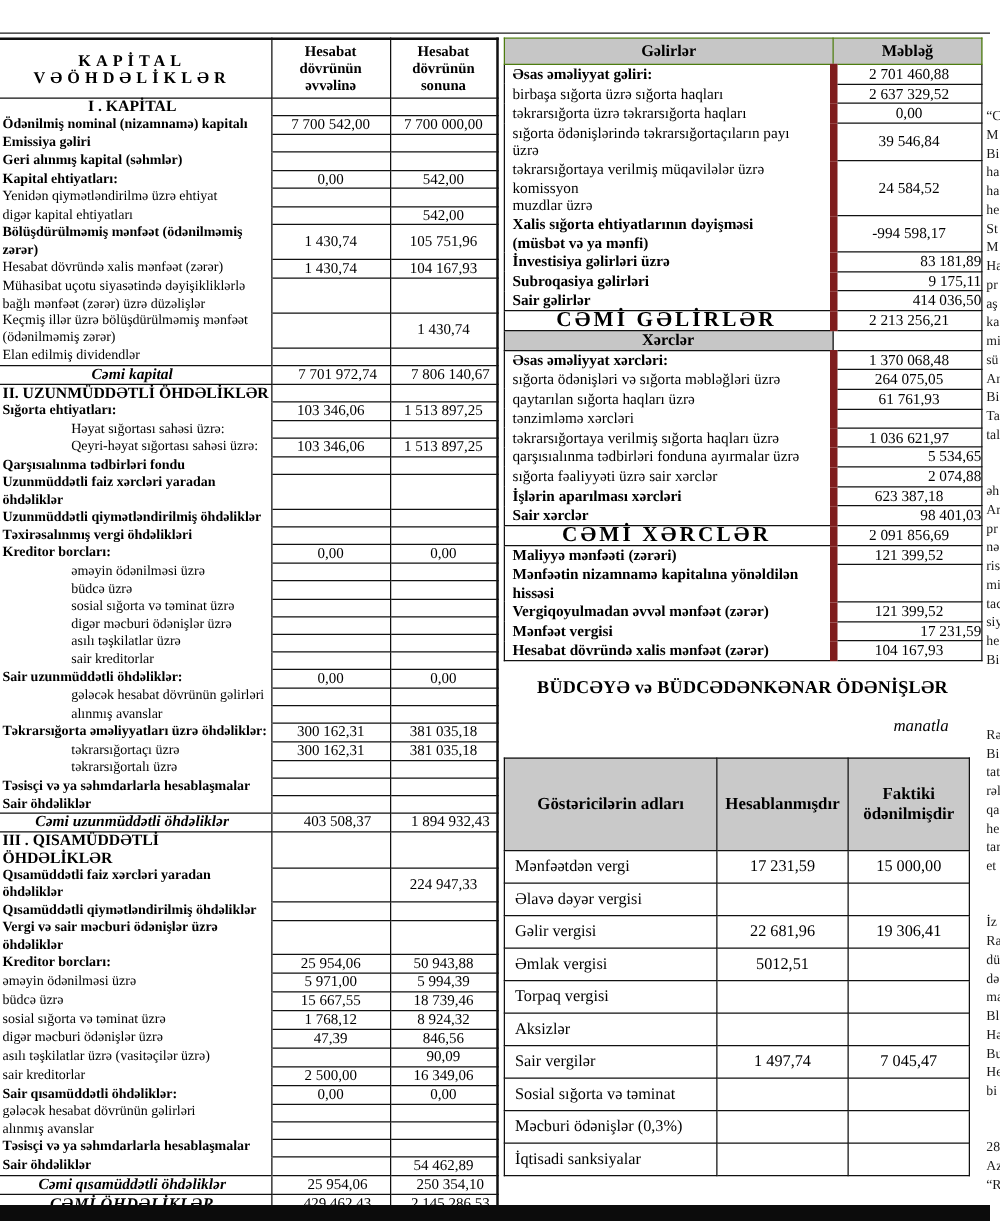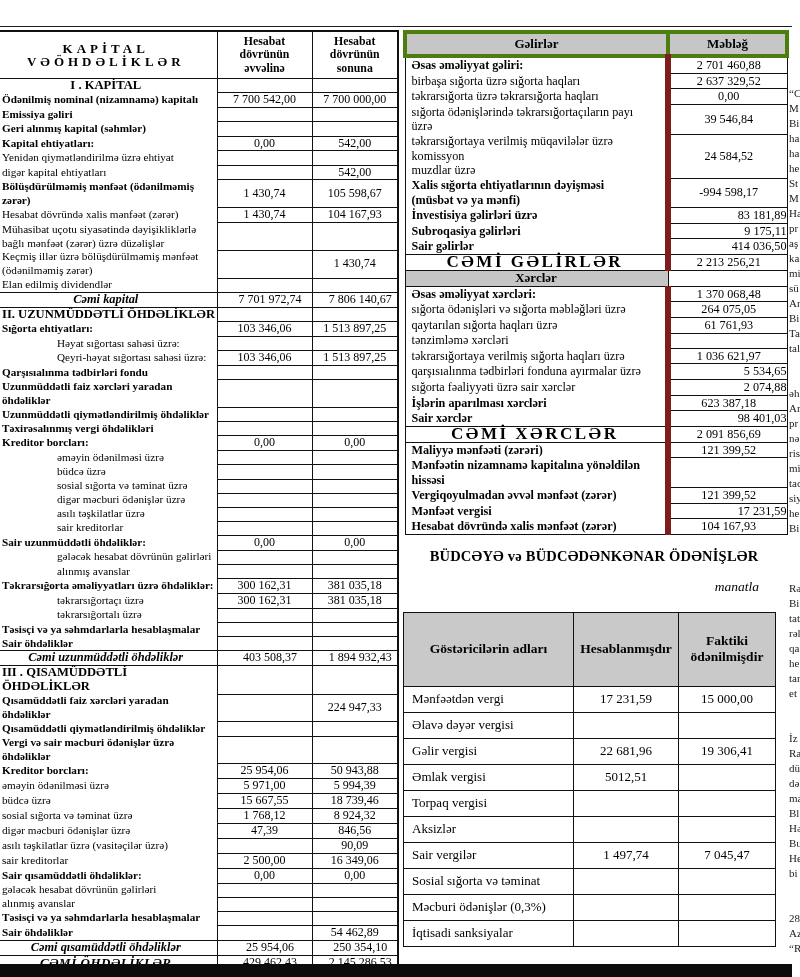--- a/index.html
+++ b/index.html
@@ -26,21 +26,21 @@
   .balance tr.sec td.lbl{font-weight:bold;font-size:12.6px;}
   .balance tr.secc td.lbl{font-weight:bold;font-size:12.6px;text-align:center;padding-left:1px;}
   .balance tr.total td.lbl{font-weight:bold;font-style:italic;text-align:center;font-size:12.4px;padding-left:1px;}
   .balance tr.caps td.lbl{font-size:13px;letter-spacing:0.5px;}
   .balance tr.grand td.lbl{font-weight:bold;font-style:normal;text-align:center;font-size:13px;letter-spacing:1px;padding-left:1px;}
   .balance tr.full td{border-top:1px solid #111;border-bottom:1px solid #111;padding-left:11px;}
 
   
   .rightcol{position:absolute;top:30px;left:403px;width:382px;}
   .income{width:382px;table-layout:fixed;border:1.5px solid #111;}
-  .income th{background:#c6c6c6;border:4px solid #4d7c0f;font-size:13px;font-weight:bold;height:18px;text-align:center;}
+  .income th{background:#c6c6c6;border:1px solid #4d7c0f;font-size:13px;font-weight:bold;height:18px;text-align:center;}
   .income tr{height:14.9px;}
   .income td{vertical-align:middle;padding:0;}
   .income td.lbl{border-right:6px solid #7f1d1d;font-size:12.2px;line-height:14.7px;padding:0 2px 0 6px;white-space:pre-line;}
   .income td.val{border:1px solid #111;text-align:center;font-size:12.2px;line-height:14.7px;}
   .income td.val.vb{font-weight:normal;text-align:right;}
   .income tr.b td.lbl{font-weight:bold;}
   .income tr.total td{border-top:1px solid #111;border-bottom:1px solid #111;}
   .income tr.total td.lbl{font-weight:bold;text-align:center;font-size:17px;letter-spacing:2.5px;padding-left:1px;}
   .income tr.sub td.lbl{background:#c6c6c6;font-weight:bold;text-align:center;font-size:13px;
     border:1px solid #111;padding-left:1px;}
@@ -110,21 +110,21 @@
         <td class="val"></td>
       </tr>
       <tr>
         <td class="lbl">digər kapital ehtiyatları</td>
         <td class="val"></td>
         <td class="val">542,00</td>
       </tr>
       <tr class="b">
         <td class="lbl">Bölüşdürülməmiş mənfəət (ödənilməmiş zərər)</td>
         <td class="val">1 430,74</td>
-        <td class="val">105 598,67</td>
+        <td class="val">105 751,96</td>
       </tr>
       <tr>
         <td class="lbl">Hesabat dövründə xalis mənfəət (zərər)</td>
         <td class="val">1 430,74</td>
         <td class="val">104 167,93</td>
       </tr>
       <tr>
         <td class="lbl">Mühasibat uçotu siyasətində dəyişikliklərlə bağlı mənfəət (zərər) üzrə düzəlişlər</td>
         <td class="val"></td>
         <td class="val"></td>

